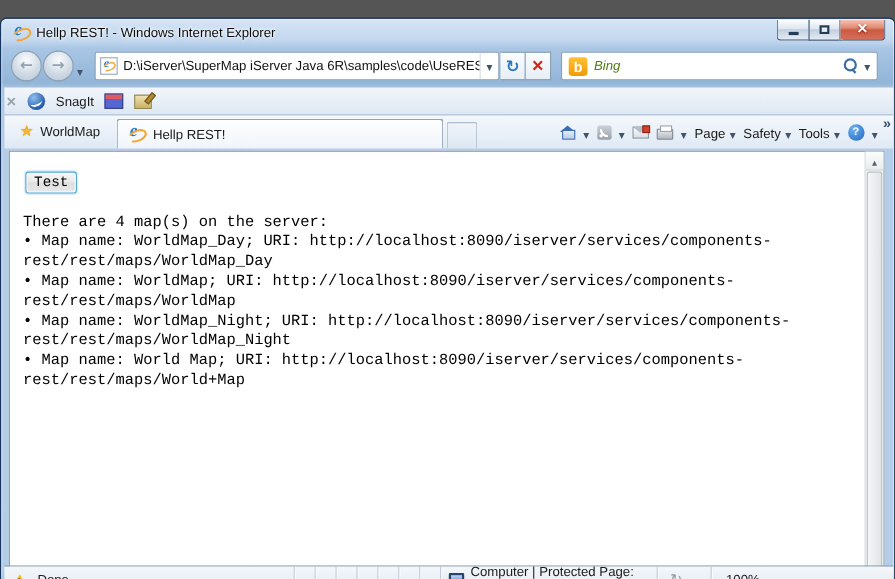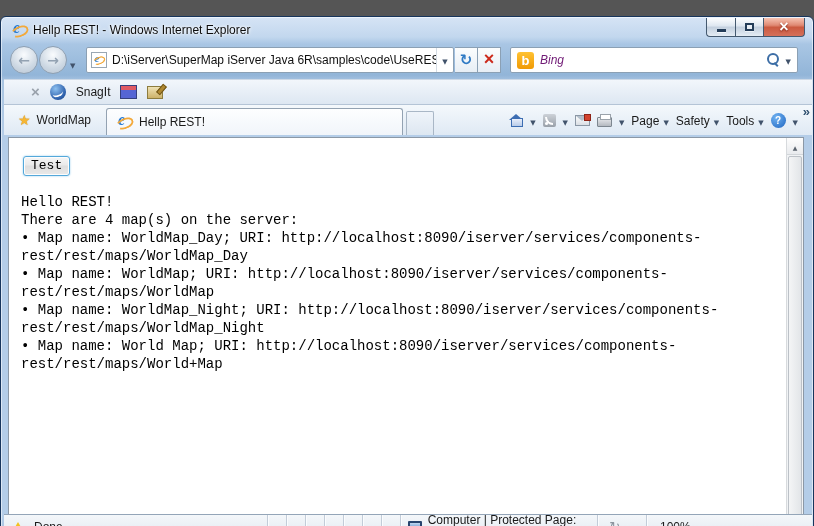--- a/index.html
+++ b/index.html
@@ -47,29 +47,29 @@
     background:linear-gradient(#fbfdfe,#e7eef5); display:flex; align-items:center; justify-content:center; }
   .refresh-btn{ left:453px; border-left:none; }
   .stop-btn{ left:476px; border-left:none; }
   .refresh-glyph::before{ content:"↻"; font-family:"DejaVu Sans",sans-serif; font-size:15px; font-weight:bold; color:#2f7ac4; }
   .stop-glyph::before{ content:"×"; font-size:18px; font-weight:bold; color:#cc2a1c; line-height:14px; }
   .search-box{ position:absolute; left:508px; top:5px; width:288px; height:26px; background:#fff;
     border:1px solid #8ba0b4; border-radius:2px; display:flex; align-items:center; padding:0 6px; gap:6px; }
   .bing-logo{ width:17px; height:17px; border-radius:3px; background:linear-gradient(#ffc233,#f09a04);
     display:flex; align-items:center; justify-content:center; }
   .bing-logo::before{ content:"b"; color:#fff; font-weight:bold; font-size:13px; line-height:1; }
-  .search-text{ flex:1; font-style:italic; color:#701a75; font-size:12px; }
+  .search-text{ flex:1; font-style:italic; color:#4d7c0f; font-size:12px; }
   .magnifier{ position:relative; width:14px; height:14px; }
   .magnifier::before{ content:""; position:absolute; left:1px; top:0; width:8px; height:8px; border:2px solid #3d6ea6; border-radius:50%; }
   .magnifier::after{ content:""; position:absolute; left:9px; top:9px; width:5px; height:2px; background:#3d6ea6; transform:rotate(45deg); transform-origin:0 0; }
 
   
   .snagit-bar{ position:absolute; left:3px; top:62px; width:808px; height:26px;
     background:linear-gradient(#f2f6fb,#dde7f2); border-top:1px solid #cdd9e7; border-bottom:1px solid #b4c4d6;
-    display:flex; align-items:center; gap:10px; padding-left:27px; }
+    display:flex; align-items:center; gap:10px; padding-left:2px; }
   .tb-x::before{ content:"×"; font-size:15px; font-weight:bold; color:#9aa2ac; line-height:1; }
   .snagit-sphere{ width:16px; height:16px; border-radius:50%; background:radial-gradient(circle at 35% 30%,#8cc0f0,#2a5ca8 70%,#1b437e); position:relative; }
   .snagit-sphere::before{ content:""; position:absolute; left:2px; top:5px; width:11px; height:6px; border-bottom:2px solid #fff; border-radius:50%; transform:rotate(-18deg); }
   .snagit-capture{ width:17px; height:14px; background:#5565d4; border:1px solid #35407e; position:relative; }
   .snagit-capture::before{ content:""; position:absolute; left:0; top:0; width:100%; height:4px; background:#e05a64; }
   .snagit-edit{ width:16px; height:13px; background:linear-gradient(#efe2b4,#cdb269); border:1px solid #8d7c3e; position:relative; }
   .snagit-edit::after{ content:""; position:absolute; right:-2px; top:-3px; width:3px; height:9px; background:#b08830; transform:rotate(40deg); border:1px solid #6e5417; }
 
   
   .favbar{ position:absolute; left:3px; top:88px; width:808px; height:30px; background:linear-gradient(#f4f8fc,#dfe9f4); }
@@ -250,21 +250,20 @@
         </span>
       <span class="dd"></span>
     </div>
     <span class="overflow-chev"></span>
   </div>
 
   <div class="content">
     <div class="page-body">
       <button class="test-btn">Test</button>
       <div class="text-block">
-        <div>Hello REST!</div>
         <div>There are 4 map(s) on the server:</div>
         <div id="map-list">
 
         <div class="map-line">• Map name: WorldMap_Day; URI: http://localhost:8090/iserver/services/components-rest/rest/maps/WorldMap_Day</div>
             <div class="map-line">• Map name: WorldMap; URI: http://localhost:8090/iserver/services/components-rest/rest/maps/WorldMap</div>
             <div class="map-line">• Map name: WorldMap_Night; URI: http://localhost:8090/iserver/services/components-rest/rest/maps/WorldMap_Night</div>
             <div class="map-line">• Map name: World Map; URI: http://localhost:8090/iserver/services/components-rest/rest/maps/World+Map</div>
           </div>
       </div>
     </div>

